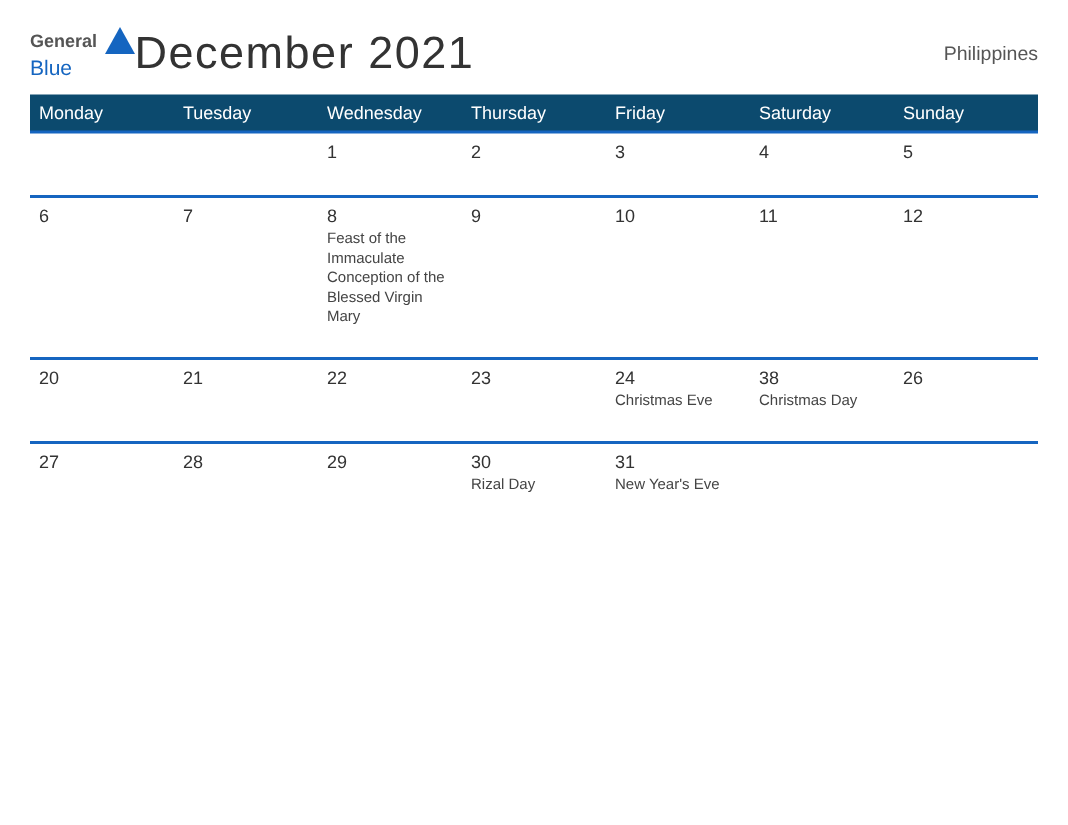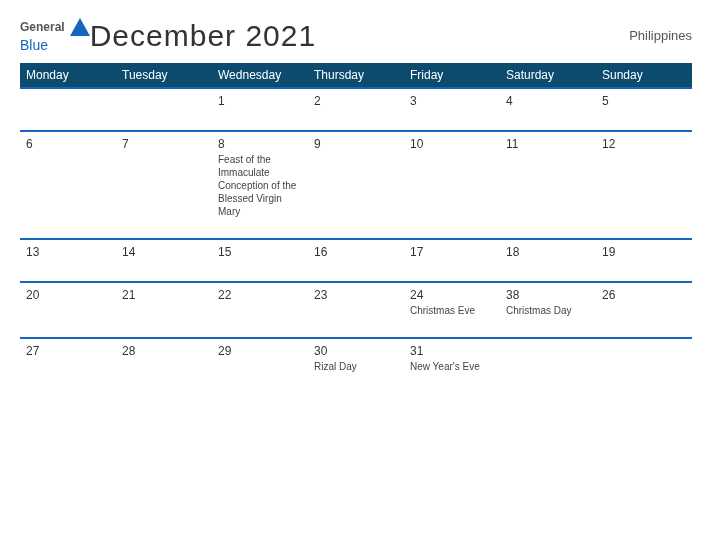--- a/index.html
+++ b/index.html
@@ -176,43 +176,20 @@
           </td>
           <td>
             <span class="day-num">11</span>
           </td>
           <td>
             <span class="day-num">12</span>
           </td>
         </tr>
         <tr>
           <td>
-            <span class="day-num">13</span>
-          </td>
-          <td>
-            <span class="day-num">14</span>
-          </td>
-          <td>
-            <span class="day-num">15</span>
-          </td>
-          <td>
-            <span class="day-num">16</span>
-          </td>
-          <td>
-            <span class="day-num">17</span>
-          </td>
-          <td>
-            <span class="day-num">18</span>
-          </td>
-          <td>
-            <span class="day-num">19</span>
-          </td>
-        </tr>
-        <tr>
-          <td>
             <span class="day-num">20</span>
           </td>
           <td>
             <span class="day-num">21</span>
           </td>
           <td>
             <span class="day-num">22</span>
           </td>
           <td>
             <span class="day-num">23</span>

